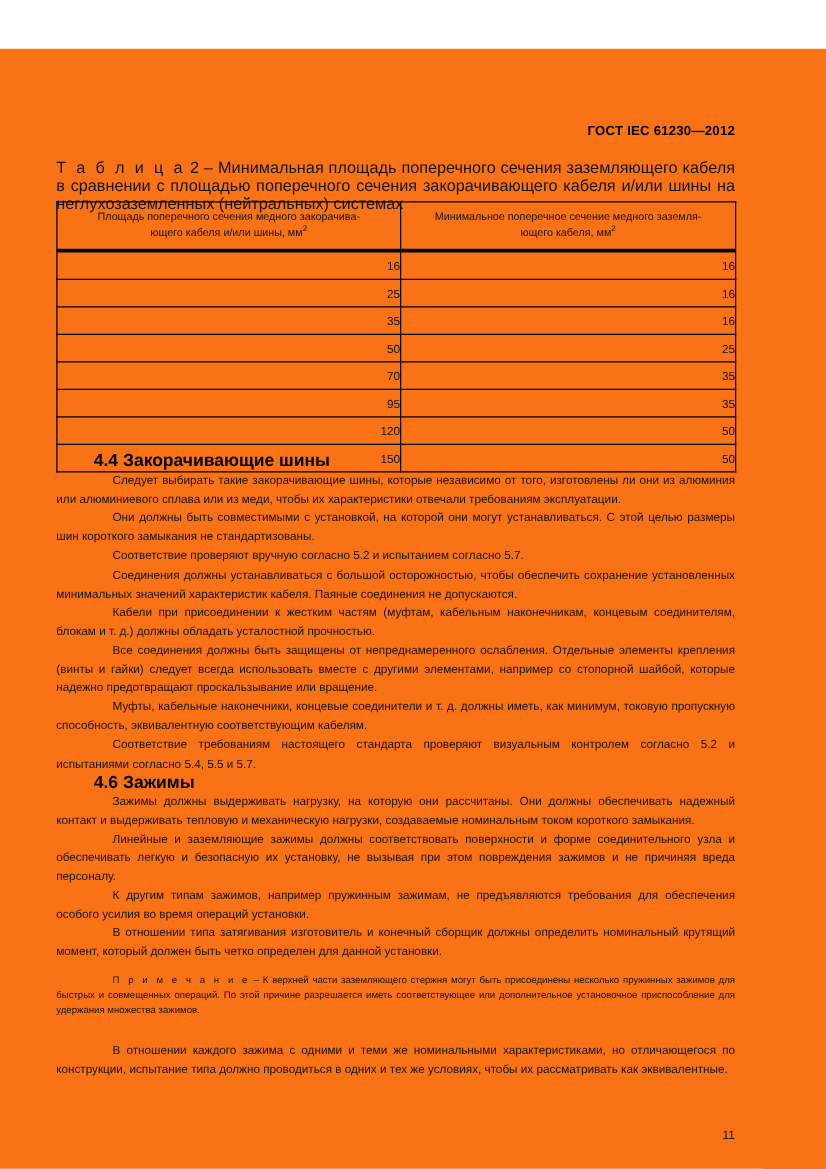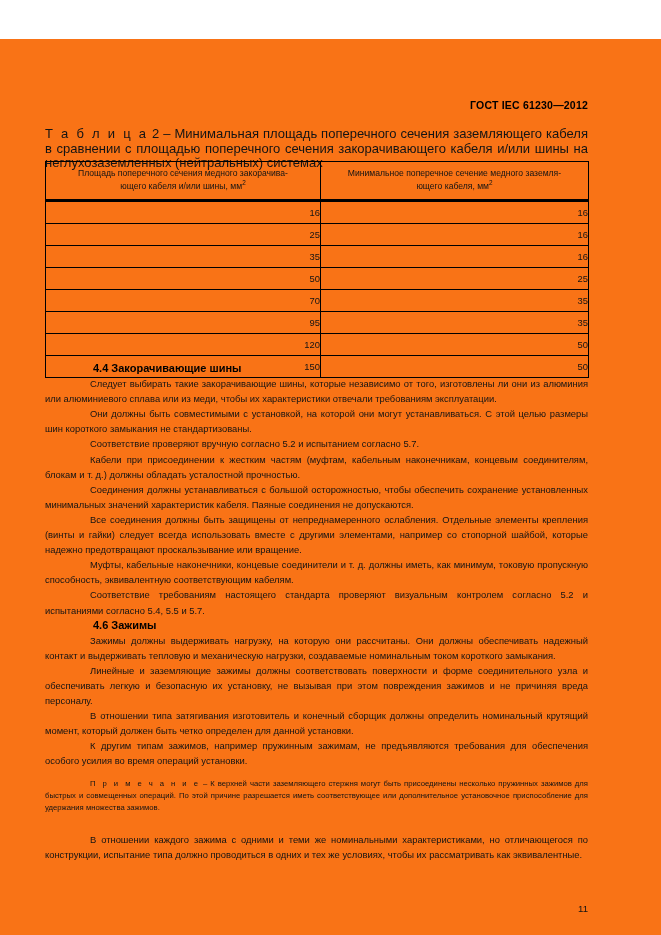--- a/index.html
+++ b/index.html
@@ -104,25 +104,25 @@
 
   
   .body-copy {
     position: absolute;
     left: 45px;
     top: 322px;
     width: 543px;
   }
 
   .section-heading {
-    font-size: 11px;
+    font-size: 14px;
     font-weight: bold;
     line-height: 15.1px;
     margin: 0 0 0 0;
-    padding-left: 48px;
+    padding-left: 30px;
     color: #000;
   }
 
   p.para {
     font-size: 9.4px;
     line-height: 15.1px;
     margin: 0;
     text-align: justify;
     text-indent: 45px;
     color: #141414;
@@ -222,31 +222,31 @@
     </tbody>
   </table>
 
   <div class="body-copy">
 
     <div class="section-heading">4.4 Закорачивающие шины</div>
     <p class="para">Следует выбирать такие закорачивающие шины, которые независимо от того, изготовлены ли они из алюминия или алюминиевого сплава или из меди, чтобы их характеристики отвечали требованиям эксплуатации.</p>
     <p class="para">Они должны быть совместимыми с установкой, на которой они могут устанавливаться. С этой целью размеры шин короткого замыкания не стандартизованы.</p>
     <p class="para">Соответствие проверяют вручную согласно 5.2 и испытанием согласно 5.7.</p>
 
+    <p class="para">Соединения должны устанавливаться с большой осторожностью, чтобы обеспечить сохранение установленных минимальных значений характеристик кабеля. Паяные соединения не допускаются.</p>
     <p class="para">Кабели при присоединении к жестким частям (муфтам, кабельным наконечникам, концевым соединителям, блокам и т. д.) должны обладать усталостной прочностью.</p>
-    <p class="para">Соединения должны устанавливаться с большой осторожностью, чтобы обеспечить сохранение установленных минимальных значений характеристик кабеля. Паяные соединения не допускаются.</p>
     <p class="para">Все соединения должны быть защищены от непреднамеренного ослабления. Отдельные элементы крепления (винты и гайки) следует всегда использовать вместе с другими элементами, например со стопорной шайбой, которые надежно предотвращают проскальзывание или вращение.</p>
     <p class="para">Муфты, кабельные наконечники, концевые соединители и т. д. должны иметь, как минимум, токовую пропускную способность, эквивалентную соответствующим кабелям.</p>
     <p class="para">Соответствие требованиям настоящего стандарта проверяют визуальным контролем согласно 5.2 и испытаниями согласно 5.4, 5.5 и 5.7.</p>
 
     <div class="section-heading">4.6 Зажимы</div>
     <p class="para">Зажимы должны выдерживать нагрузку, на которую они рассчитаны. Они должны обеспечивать надежный контакт и выдерживать тепловую и механическую нагрузки, создаваемые номинальным током короткого замыкания.</p>
     <p class="para">Линейные и заземляющие зажимы должны соответствовать поверхности и форме соединительного узла и обеспечивать легкую и безопасную их установку, не вызывая при этом повреждения зажимов и не причиняя вреда персоналу.</p>
+    <p class="para">К другим типам зажимов, например пружинным зажимам, не предъявляются требования для обеспечения особого усилия во время операций установки.</p>
     <p class="para">В отношении типа затягивания изготовитель и конечный сборщик должны определить номинальный крутящий момент, который должен быть четко определен  для данной установки.</p>
-    <p class="para">К другим типам зажимов, например пружинным зажимам, не предъявляются требования для обеспечения особого усилия во время операций установки.</p>
 
     <div class="spacer-sm"></div>
     <p class="note"><span class="note-word">П р и м е ч а н и е</span>
       <span>– К верхней части заземляющего стержня могут быть присоединены несколько пружинных зажимов для быстрых и совмещенных операций. По этой причине разрешается иметь соответствующее или дополнительное установочное приспособление для удержания множества зажимов.</span></p>
     <div class="spacer-md"></div>
 
     <p class="para">В отношении каждого зажима с одними и теми же номинальными характеристиками, но отличающегося по конструкции, испытание типа должно проводиться в одних и тех же условиях, чтобы их рассматривать как эквивалентные.</p>
   </div>
 
   <div class="page-number">11</div>

